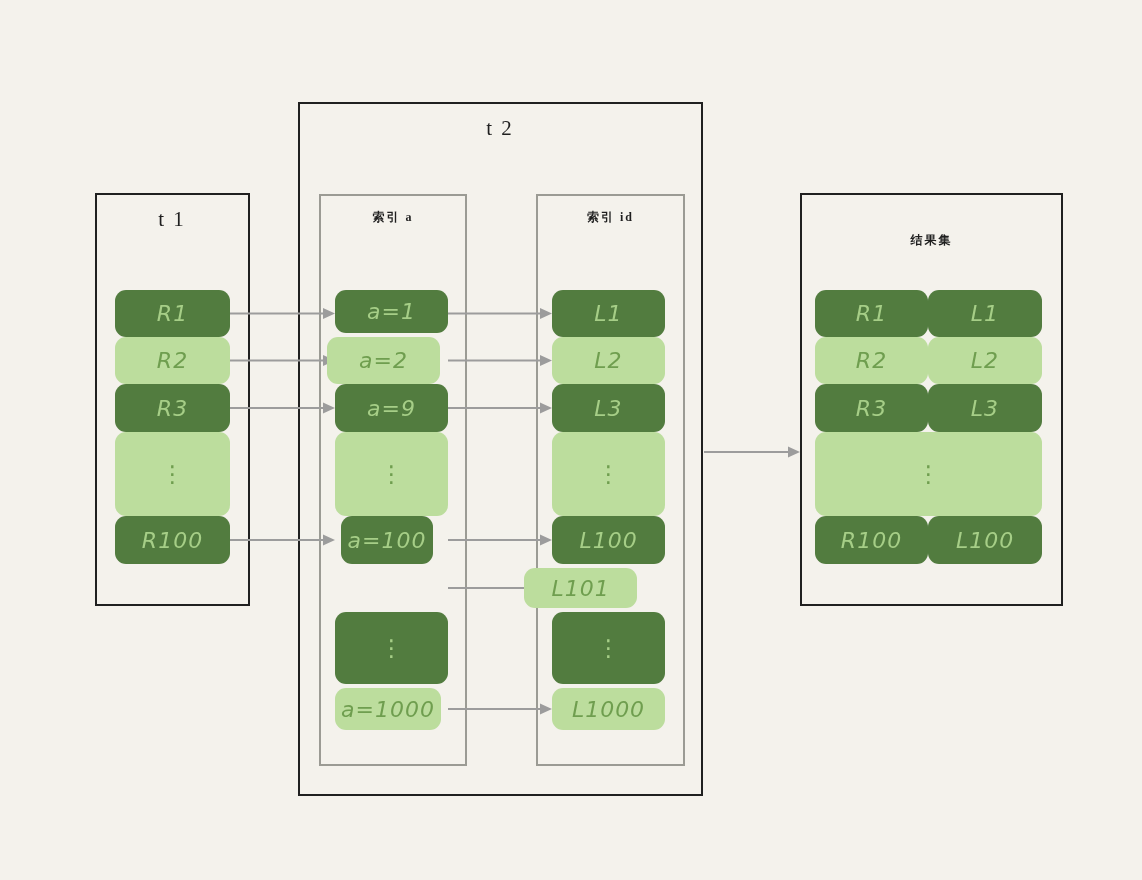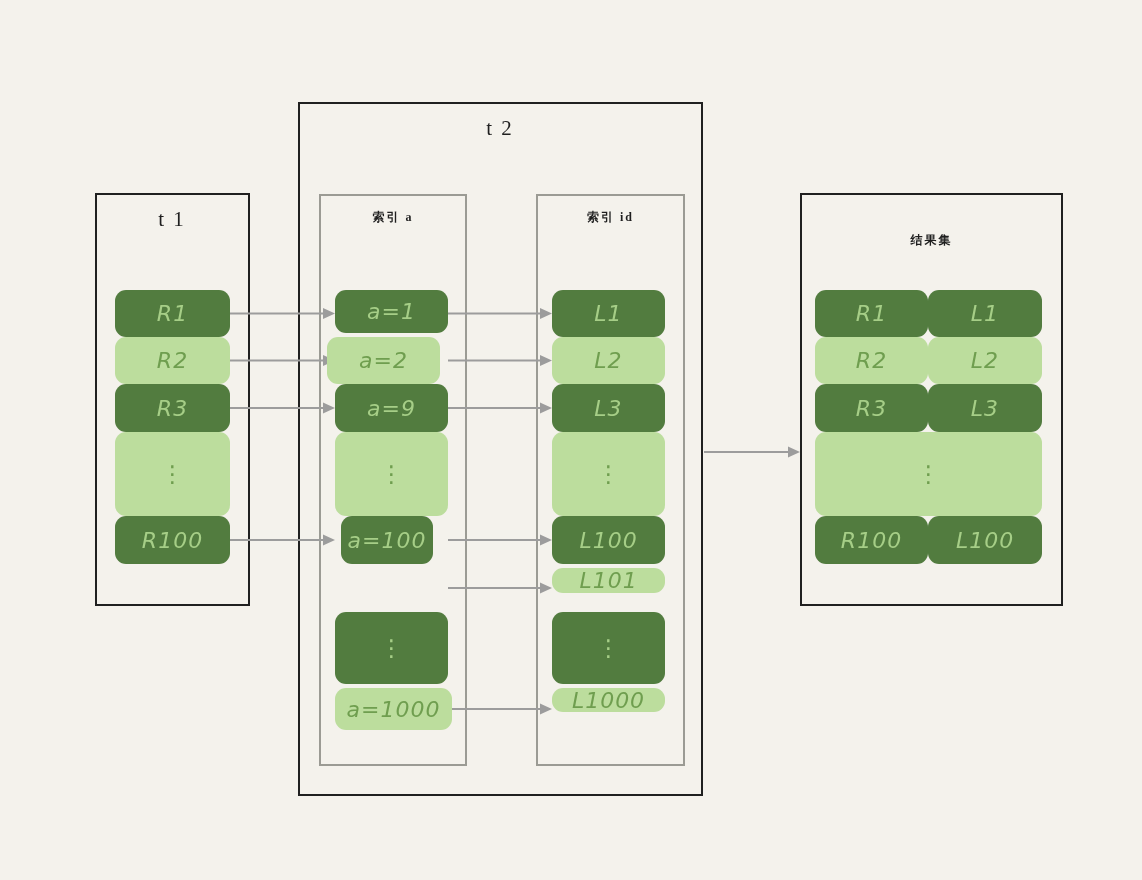--- a/index.html
+++ b/index.html
@@ -100,29 +100,29 @@
     <div class="cell light" style="left: 115px; top: 337px; width: 115px; height: 47px;">R2</div>
     <div class="cell dark" style="left: 115px; top: 384px; width: 115px; height: 48px;">R3</div>
     <div class="cell light dots" style="left: 115px; top: 432px; width: 115px; height: 84px;">⋮</div>
     <div class="cell dark" style="left: 115px; top: 516px; width: 115px; height: 48px;">R100</div>
     <div class="cell dark" style="left: 335px; top: 290px; width: 113px; height: 43px;">a=1</div>
     <div class="cell light" style="left: 327px; top: 337px; width: 113px; height: 47px;">a=2</div>
     <div class="cell dark" style="left: 335px; top: 384px; width: 113px; height: 48px;">a=9</div>
     <div class="cell light dots" style="left: 335px; top: 432px; width: 113px; height: 84px;">⋮</div>
     <div class="cell dark" style="left: 335px; top: 516px; width: 92px; height: 48px; margin-left: 6px;">a=100</div>
     <div class="cell dark dots" style="left: 335px; top: 612px; width: 113px; height: 72px;">⋮</div>
-    <div class="cell light" style="left: 335px; top: 688px; width: 117px; height: 42px; text-align: right;">a=1000</div>
+    <div class="cell light" style="left: 335px; top: 688px; width: 106px; height: 42px; text-align: right;">a=1000</div>
     <div class="cell dark" style="left: 552px; top: 290px; width: 113px; height: 47px;">L1</div>
     <div class="cell light" style="left: 552px; top: 337px; width: 113px; height: 47px;">L2</div>
     <div class="cell dark" style="left: 552px; top: 384px; width: 113px; height: 48px;">L3</div>
     <div class="cell light dots" style="left: 552px; top: 432px; width: 113px; height: 84px;">⋮</div>
     <div class="cell dark" style="left: 552px; top: 516px; width: 113px; height: 48px;">L100</div>
-    <div class="cell light" style="left: 552px; top: 568px; width: 113px; height: 25px;">L101</div>
+    <div class="cell light" style="left: 524px; top: 568px; width: 113px; height: 40px;">L101</div>
     <div class="cell dark dots" style="left: 552px; top: 612px; width: 113px; height: 72px;">⋮</div>
-    <div class="cell light" style="left: 552px; top: 688px; width: 113px; height: 24px;">L1000</div>
+    <div class="cell light" style="left: 552px; top: 688px; width: 113px; height: 42px;">L1000</div>
     <div class="cell dark" style="left: 815px; top: 290px; width: 113px; height: 47px;">R1</div>
     <div class="cell dark" style="left: 928px; top: 290px; width: 114px; height: 47px;">L1</div>
     <div class="cell light" style="left: 815px; top: 337px; width: 113px; height: 47px;">R2</div>
     <div class="cell light" style="left: 928px; top: 337px; width: 114px; height: 47px;">L2</div>
     <div class="cell dark" style="left: 815px; top: 384px; width: 113px; height: 48px;">R3</div>
     <div class="cell dark" style="left: 928px; top: 384px; width: 114px; height: 48px;">L3</div>
     <div class="cell light dots" style="left: 815px; top: 432px; width: 227px; height: 84px;">⋮</div>
     <div class="cell dark" style="left: 815px; top: 516px; width: 113px; height: 48px;">R100</div>
     <div class="cell dark" style="left: 928px; top: 516px; width: 114px; height: 48px;">L100</div>
   </div>

